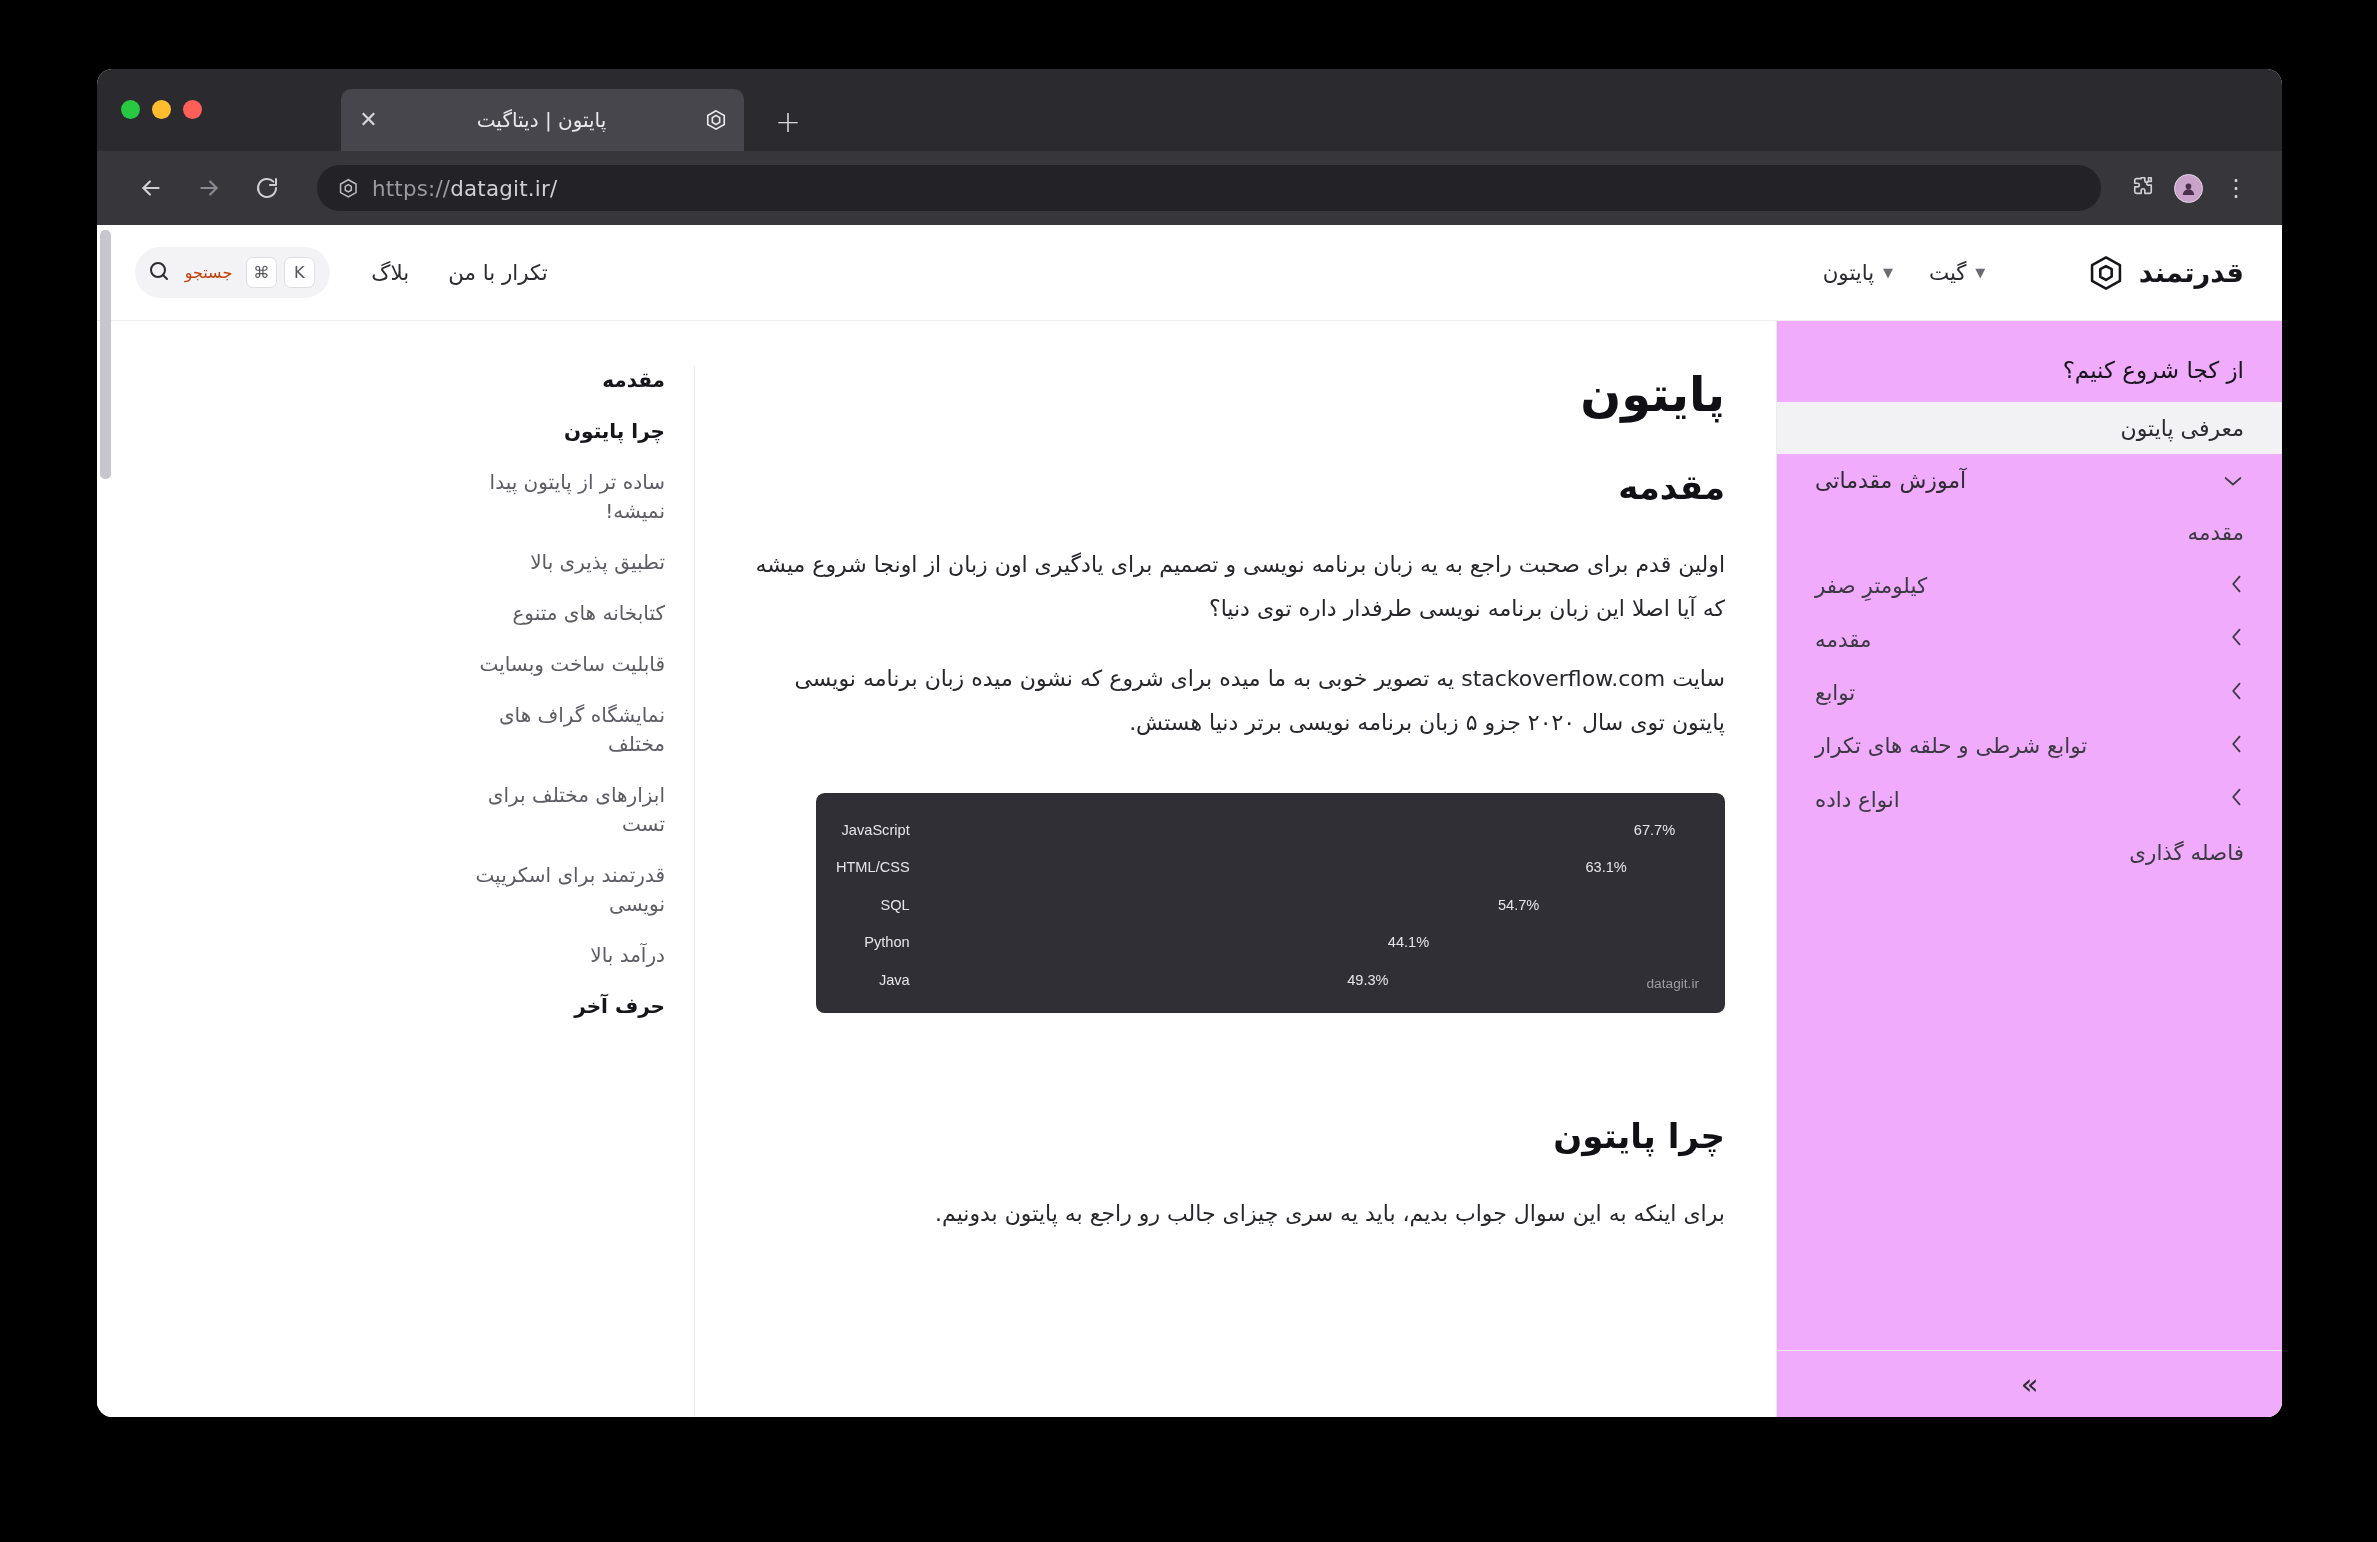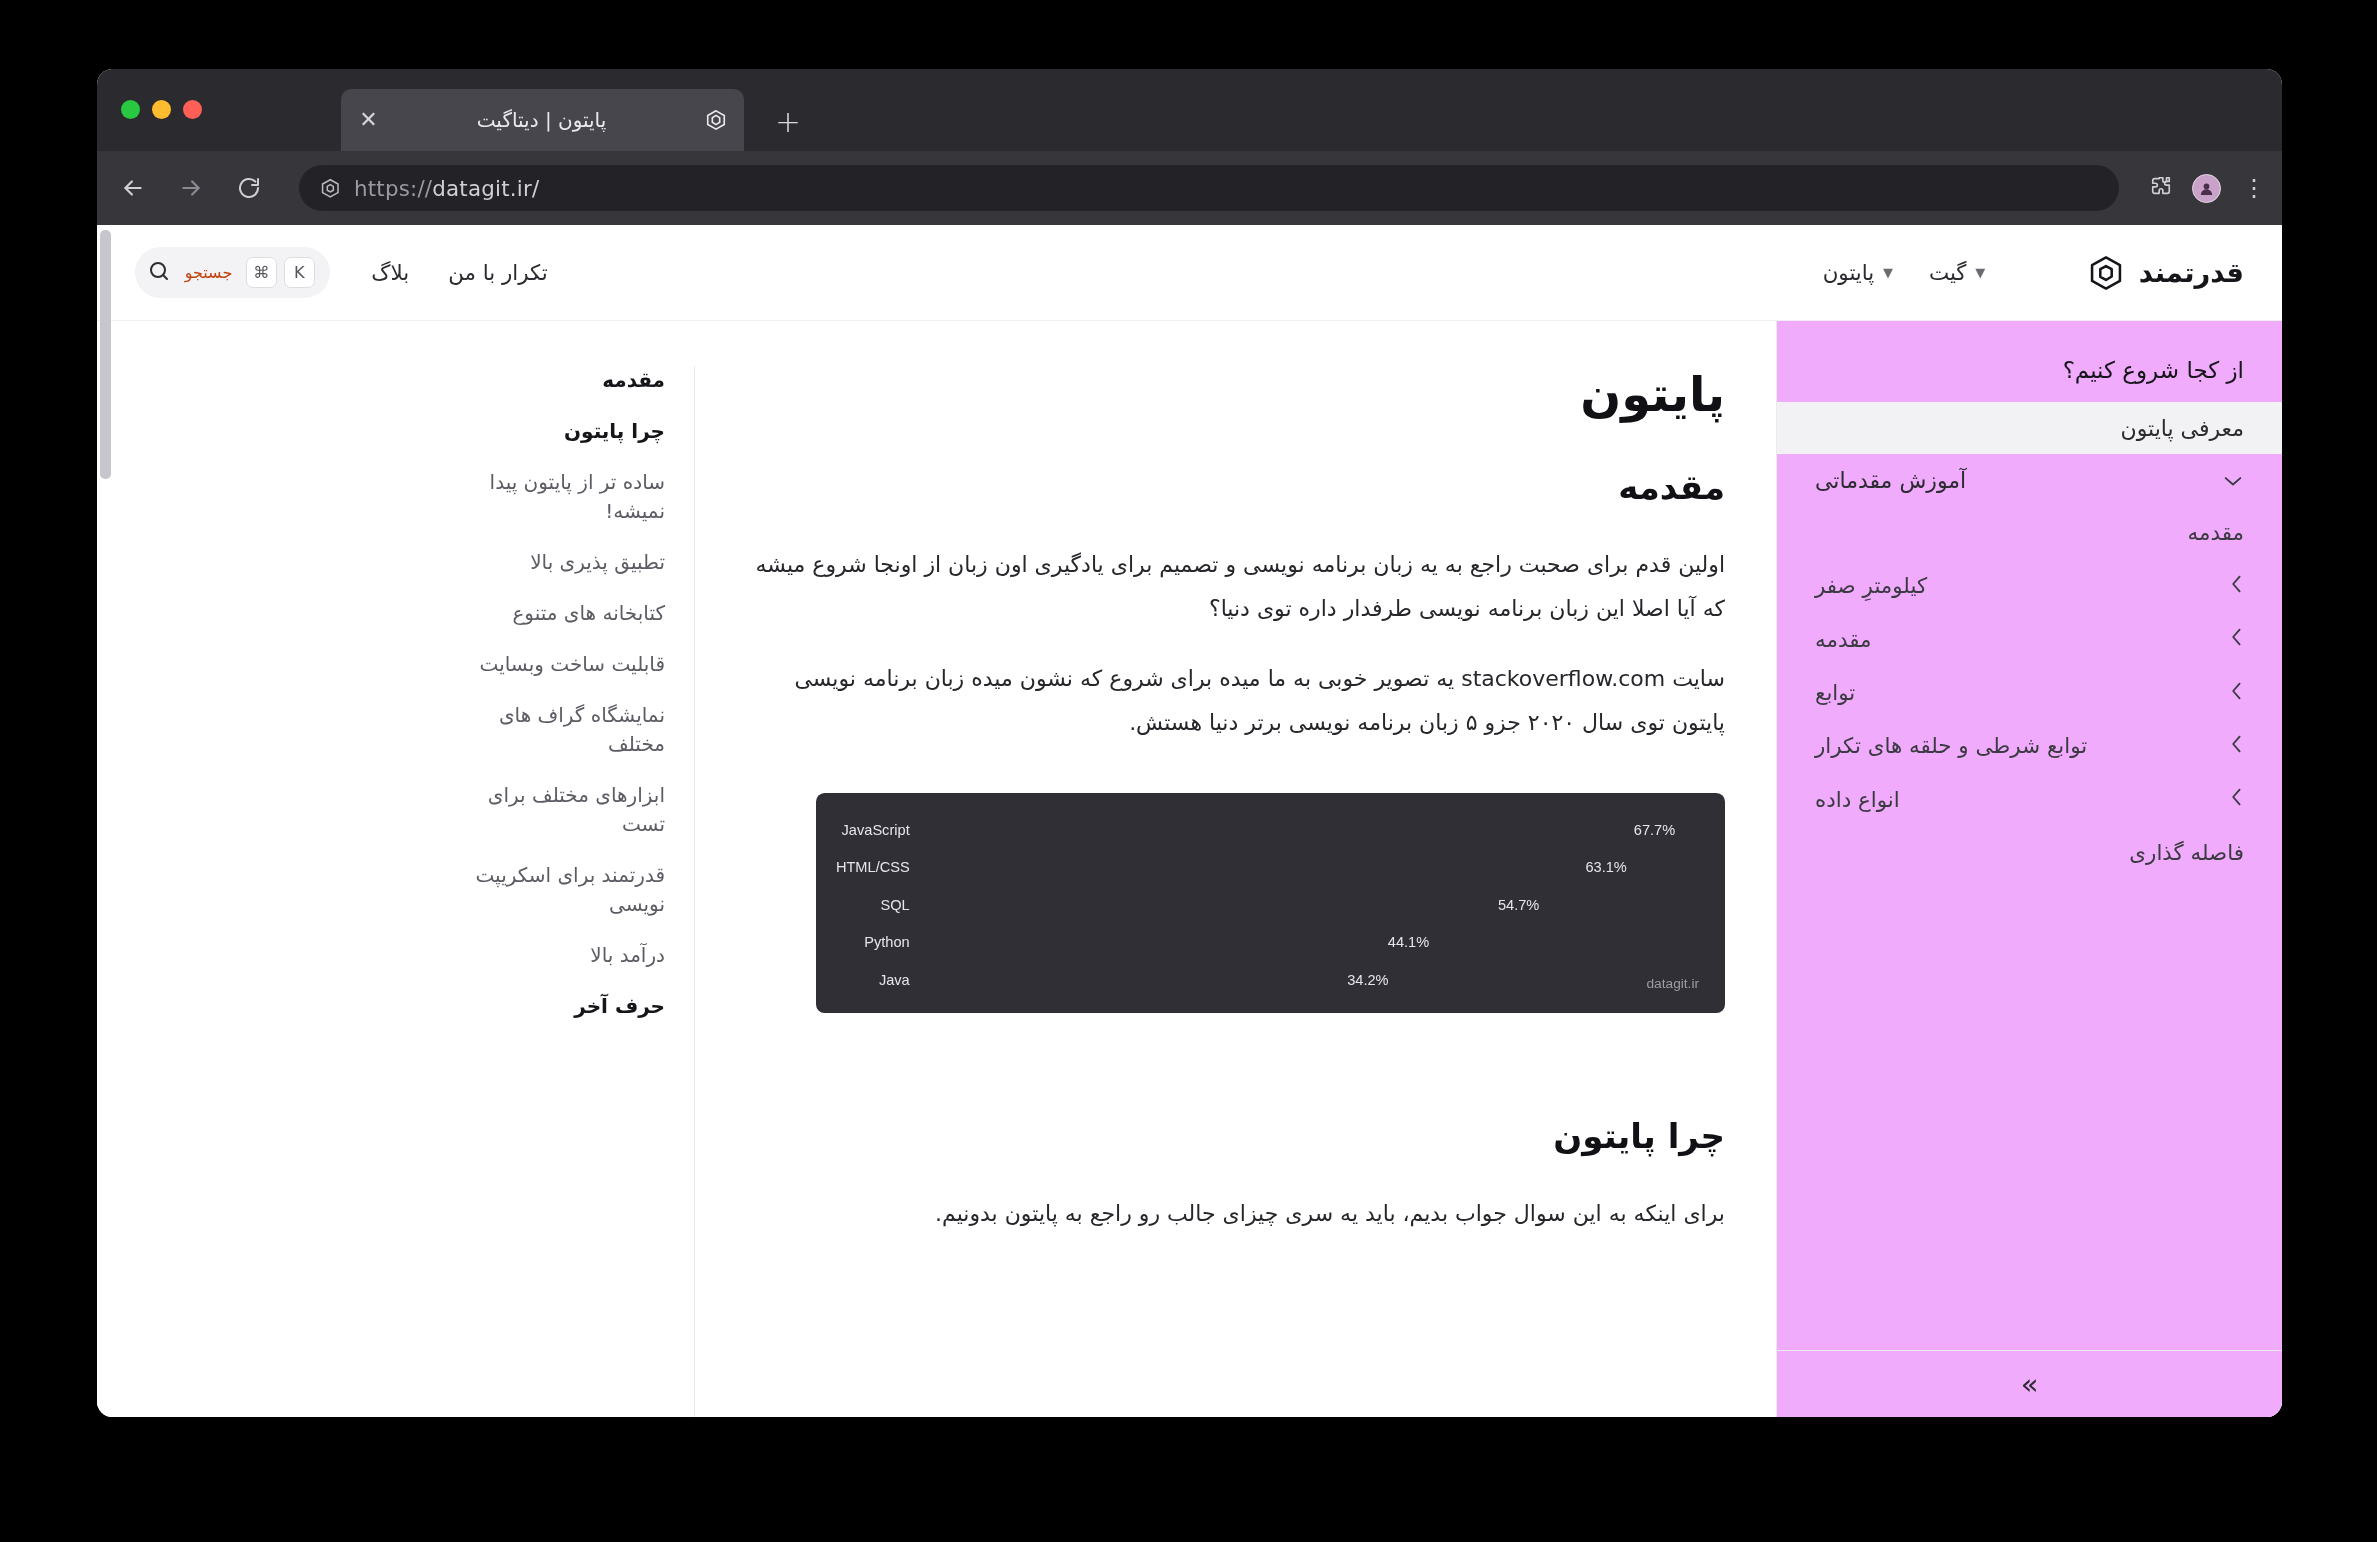--- a/index.html
+++ b/index.html
@@ -82,21 +82,21 @@
     line-height: 1;
     cursor: pointer;
   }
 
   
   .toolbar {
     height: 74px;
     background: #37363b;
     display: flex;
     align-items: center;
-    padding: 0 16px;
+    padding: 0 34px;
     gap: 19px;
     direction: ltr;
   }
   .nav-btn {
     width: 39px; height: 39px;
     color: #cfcfd4;
     display: flex; align-items: center; justify-content: center;
     font-size: 26px;
     cursor: pointer;
     user-select: none;
@@ -565,21 +565,21 @@
               <span class="chart-label">Python</span>
               <span class="chart-track">
                 <span class="chart-bar" style="width:58.8%"></span>
                 <span class="chart-val" style="left:58.8%">44.1%</span>
               </span>
             </div>
             <div class="chart-row">
               <span class="chart-label">Java</span>
               <span class="chart-track">
                 <span class="chart-bar" style="width:53.6%"></span>
-                <span class="chart-val" style="left:53.6%">34.2%</span>
+                <span class="chart-val" style="left:53.6%">49.3%</span>
               </span>
             </div>
             <span class="chart-credit">datagit.ir</span>
           </figure>
 
           <h2 class="h2" style="margin-top:103px;">چرا پایتون</h2>
           <p class="p">برای اینکه به این سوال جواب بدیم، باید یه سری چیزای جالب رو راجع به پایتون بدونیم.</p>
         </div>
 
         <nav class="toc">

